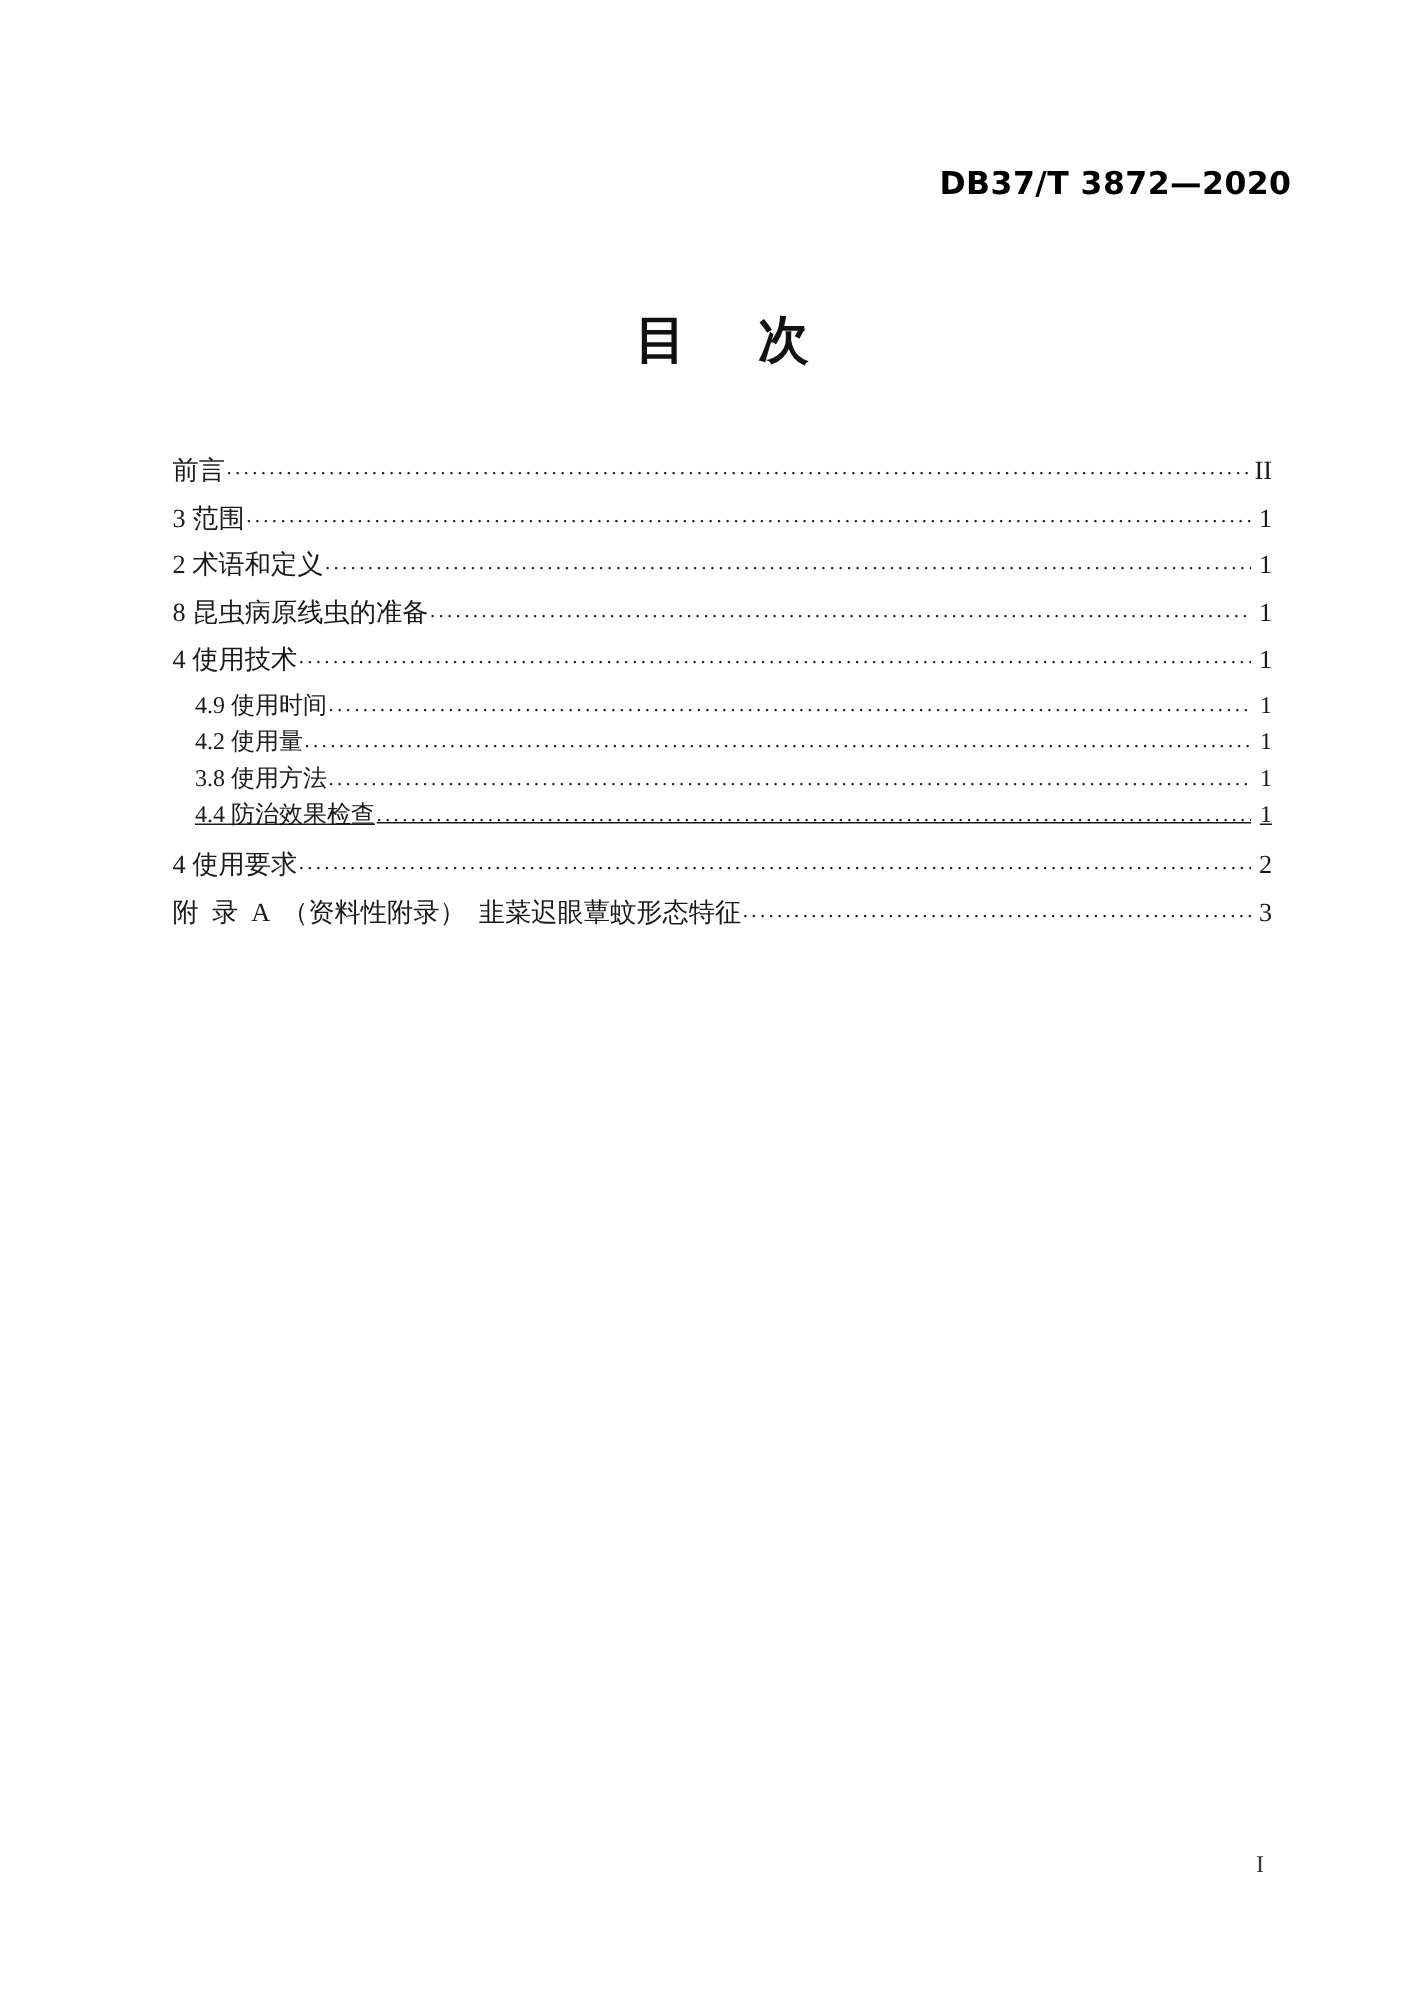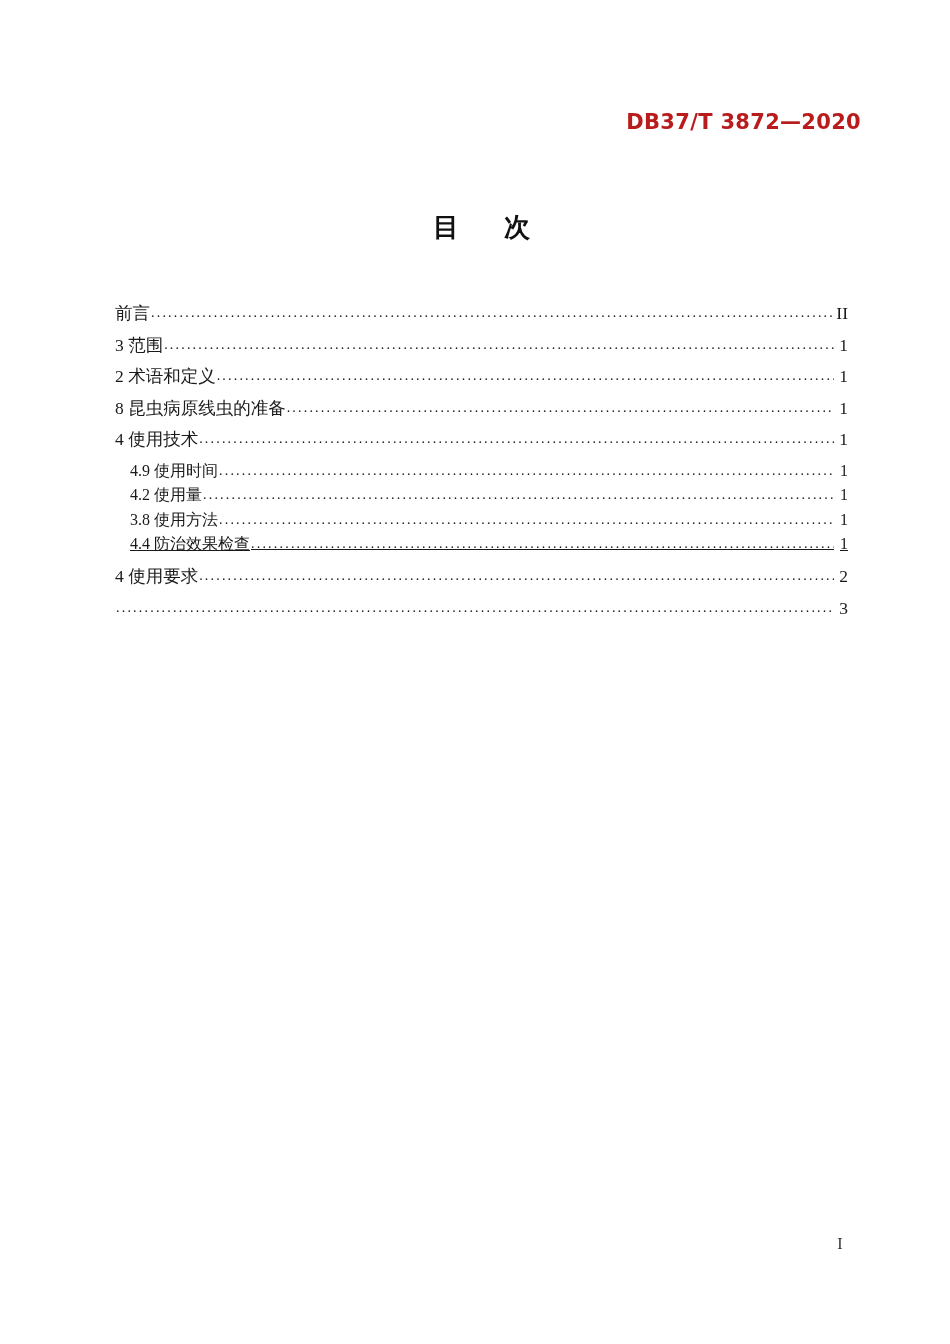--- a/index.html
+++ b/index.html
@@ -19,34 +19,34 @@
 
   
   .header-code {
     position: absolute;
     top: 112px;
     right: 89px;
     font-family: "DejaVu Sans", "Liberation Sans", sans-serif;
     font-weight: 700;
     font-size: 21px;
     letter-spacing: 0.3px;
-    color: #b91c1c;
+    color: #000000;
     line-height: 1;
   }
 
   
   .doc-title {
     position: absolute;
     top: 211px;
     left: 115px;
     width: 733px;
     text-align: center;
     font-family: "DejaVu Sans", "Liberation Sans", sans-serif;
     font-weight: 600;
-    font-size: 26px;
+    font-size: 34px;
     line-height: 32px;
     word-spacing: 36px;
     color: #111111;
   }
 
   
   .toc {
     position: absolute;
     top: 302px;
     left: 115px;
@@ -164,19 +164,20 @@
     <span class="toc-page">1</span>
   </div>
 
   <div class="toc-row">
     <span class="toc-label">4 使用要求</span>
     <span class="dots">............................................................................................................................................................................................................................</span>
     <span class="toc-page">2</span>
   </div>
 
   <div class="toc-row">
+    <span class="toc-label">附  录  A  （资料性附录）  韭菜迟眼蕈蚊形态特征</span>
     <span class="dots">............................................................................................................................................................................................................................</span>
     <span class="toc-page">3</span>
   </div>
 
 </div>
 
 <div class="footer-num">I</div>
 
 </body></html>

